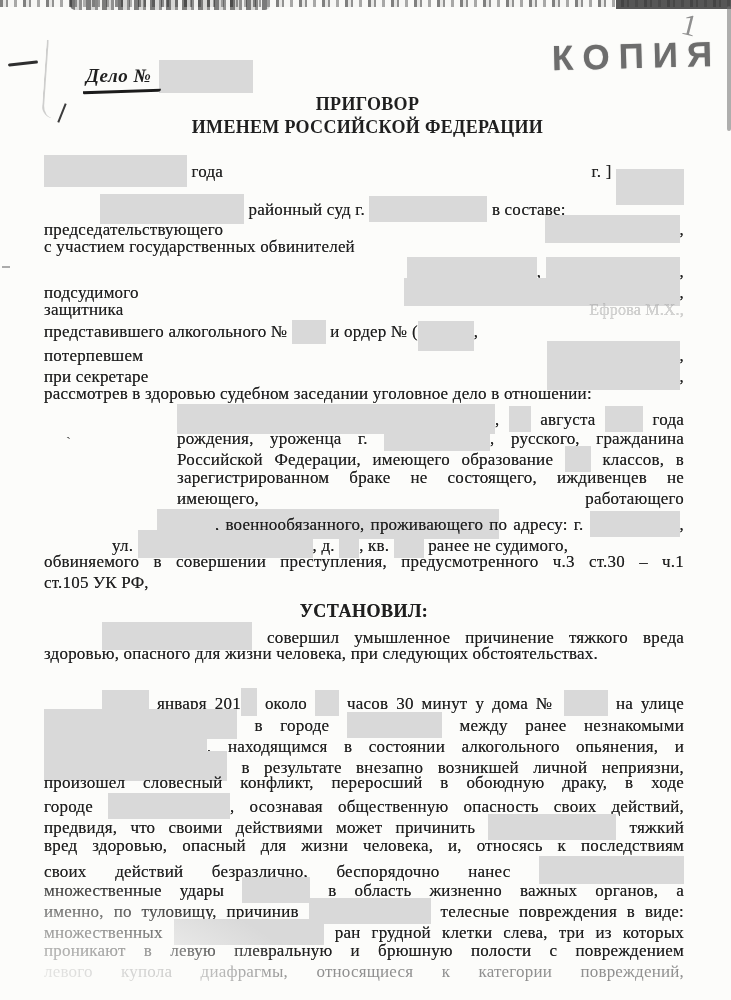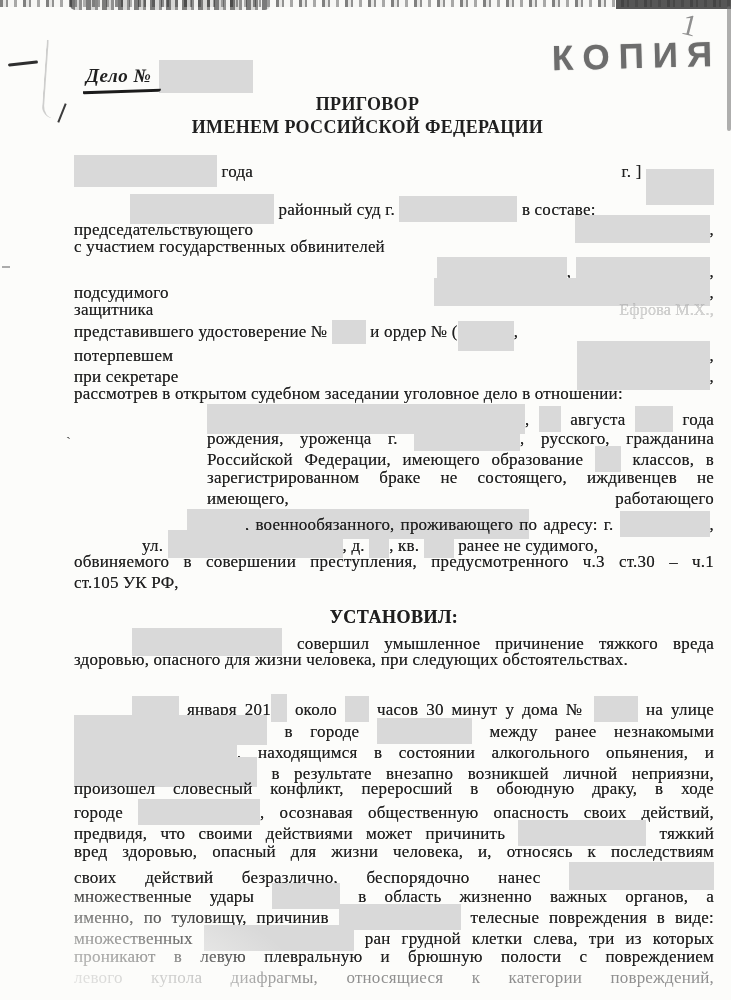--- a/index.html
+++ b/index.html
@@ -47,21 +47,21 @@
   .case-underline{position:absolute;left:-3px;top:30px;width:78px;height:3px;background:#1b1b1b;transform:rotate(-2deg);border-radius:0 0 3px 1px;}
   .copy-stamp{
     position:absolute;left:552px;top:36px;
     font-family:"Liberation Sans","DejaVu Sans",sans-serif;
     font-weight:700;font-size:35px;letter-spacing:9px;
     color:var(--stamp,#4a4a4a);opacity:.8;transform:rotate(-1.5deg);
     text-shadow:0 0 1px rgba(74,74,74,.6);
   }
   .title{position:absolute;left:0;right:30px;top:93px;text-align:center;font-weight:bold;font-size:18px;line-height:23px;letter-spacing:.3px;padding-left:34px;}
   
-  .doc-body{position:absolute;left:74px;top:155px;width:640px;font-size:17px;letter-spacing:.2px;text-shadow:0 0 .3px rgba(31,31,31,.7);}
+  .doc-body{position:absolute;left:44px;top:155px;width:640px;font-size:17px;letter-spacing:.2px;text-shadow:0 0 .3px rgba(31,31,31,.7);}
   .line{height:21px;line-height:21px;}
   .line.j{text-align:justify;text-align-last:justify;}
   .line.c{text-align:center;text-align-last:center;}
   .line.ra{text-align:right;text-align-last:right;}
   .line.flex{display:flex;justify-content:space-between;align-items:baseline;}
   .line.hdr{font-weight:bold;font-size:18px;letter-spacing:.5px;}
   .line.faded{color:#8f8f8f;text-shadow:none;}
   .r{display:inline-block;background:var(--redaction,#d9d9d9);height:26px;vertical-align:-7px;}
   .t.ghost{color:var(--ghost,#b5b5b5);opacity:.55;font-size:16px;}
 </style>
@@ -106,40 +106,40 @@
       <div class="line l"><span class="t">с участием государственных обвинителей</span></div>
       <div class="line ra"><span class="r" style="width: 130px; height: 28px; vertical-align: -8px;"></span><span class="t">,</span> <span class="r" style="width: 134px; height: 28px; vertical-align: -8px;"></span><span class="t">,</span></div>
       <div class="line l flex">
         <span class="grp"><span class="t">подсудимого</span></span>
         <span class="grp"><span class="r" style="width: 276px; height: 28px; vertical-align: -8px;"></span><span class="t">,</span></span>
       </div>
       <div class="line l flex">
         <span class="grp"><span class="t">защитника</span></span>
         <span class="grp"><span class="t ghost">Ефрова М.Х.,</span></span>
       </div>
-      <div class="line l"><span class="t">представившего  удостоверение №</span> <span class="r" style="width: 34px; height: 24px;"></span> <span class="t">и ордер  № (</span><span class="r" style="width: 56px; height: 30px; vertical-align: -14px;"></span><span class="t">,</span></div>
+      <div class="line l"><span class="t">представившего  алкогольного №</span> <span class="r" style="width: 34px; height: 24px;"></span> <span class="t">и ордер  № (</span><span class="r" style="width: 56px; height: 30px; vertical-align: -14px;"></span><span class="t">,</span></div>
       <div class="line l flex">
         <span class="grp"><span class="t">потерпевшем</span></span>
         <span class="grp"><span class="r" style="width: 133px; height: 28px; vertical-align: -8px;"></span><span class="t">,</span></span>
       </div>
       <div class="line l flex">
         <span class="grp"><span class="t">при секретаре</span></span>
         <span class="grp"><span class="r" style="width: 133px; height: 28px; vertical-align: -8px;"></span><span class="t">,</span></span>
       </div>
-      <div class="line l"><span class="t">рассмотрев в открытом судебном заседании уголовное дело в отношении:</span></div>
+      <div class="line l"><span class="t">рассмотрев в здоровью судебном заседании уголовное дело в отношении:</span></div>
       <div class="line j" style="margin-left: 133px;"><span class="r" style="width: 318px; height: 30px; vertical-align: -9px;"></span><span class="t">,</span> <span class="r" style="width: 22px;"></span> <span class="t">августа</span> <span class="r" style="width: 38px;"></span> <span class="t">года</span></div>
       <div class="line j" style="margin-left: 133px;"><span class="t">рождения, уроженца г.</span> <span class="r" style="width: 106px;"></span><span class="t">, русского, гражданина</span></div>
       <div class="line j" style="margin-left: 133px; font-family: Liberation Serif, serif;"><span class="t">Российской Федерации, имеющего образование</span> <span class="r" style="width: 26px;"></span> <span class="t">классов, в</span></div>
       <div class="line j" style="margin-left: 133px;"><span class="t">зарегистрированном браке не состоящего, иждивенцев не</span></div>
       <div class="line j" style="margin-left: 133px;"><span class="t">имеющего, работающего</span> <span class="r" style="width: 322px; height: 30px; vertical-align: -9px;"></span></div>
       <div class="line j" style="margin-left: 133px;"><span class="r" style="width: 58px; height: 28px; margin-left: -20px;"></span><span class="t">, военнообязанного, проживающего по адресу: г.</span> <span class="r" style="width: 90px;"></span><span class="t">,</span></div>
       <div class="line l" style="margin-left: 68px;"><span class="t">ул.</span> <span class="r" style="width: 175px; height: 28px;"></span><span class="t">, д.</span> <span class="r" style="width: 20px;"></span><span class="t">, кв.</span> <span class="r" style="width: 30px;"></span> <span class="t">ранее не судимого,</span></div>
       <div class="line j"><span class="t">обвиняемого в совершении преступления, предусмотренного ч.3 ст.30 – ч.1</span></div>
       <div class="line l"><span class="t">ст.105 УК РФ,</span></div>
-      <div class="line c hdr" style="margin-top: 14px;"><span class="t">УСТАНОВИЛ:</span></div>
+      <div class="line c hdr" style="margin-top: 8px;"><span class="t">УСТАНОВИЛ:</span></div>
       <div class="line j"><span class="r" style="width: 150px; height: 28px; margin-left: 58px;"></span> <span class="t">совершил умышленное причинение тяжкого вреда</span></div>
       <div class="line l"><span class="t">здоровью, опасного для жизни человека, при следующих обстоятельствах.</span></div>
       <div class="line j" style="margin-top: 24px;"><span class="r" style="width: 47px; height: 26px; margin-left: 58px;"></span> <span class="t">января 201</span><span class="r" style="width: 16px; height: 28px;"></span> <span class="t">около</span> <span class="r" style="width: 24px;"></span> <span class="t">часов 30 минут  у дома №</span> <span class="r" style="width: 44px;"></span> <span class="t">на улице</span></div>
       <div class="line j"><span class="r" style="width: 193px; height: 30px; vertical-align: -8px;"></span> <span class="t">в городе</span> <span class="r" style="width: 95px;"></span> <span class="t">между ранее незнакомыми</span></div>
       <div class="line j"><span class="r" style="width: 163px; height: 30px; vertical-align: -8px;"></span><span class="t">, находящимся в состоянии алкогольного опьянения, и</span></div>
       <div class="line j"><span class="r" style="width: 183px; height: 30px; vertical-align: -8px;"></span> <span class="t">в результате внезапно возникшей личной неприязни,</span></div>
       <div class="line j"><span class="t">произошел словесный конфликт, переросший в обоюдную драку, в ходе</span></div>
       <div class="line j"><span class="t">городе</span> <span class="r" style="width: 122px;"></span><span class="t">, осознавая общественную опасность своих действий,</span></div>
       <div class="line j"><span class="t">предвидя, что своими действиями может причинить</span> <span class="r" style="width: 128px;"></span> <span class="t">тяжкий</span></div>
       <div class="line j"><span class="t">вред здоровью, опасный для жизни человека, и, относясь к последствиям</span></div>

